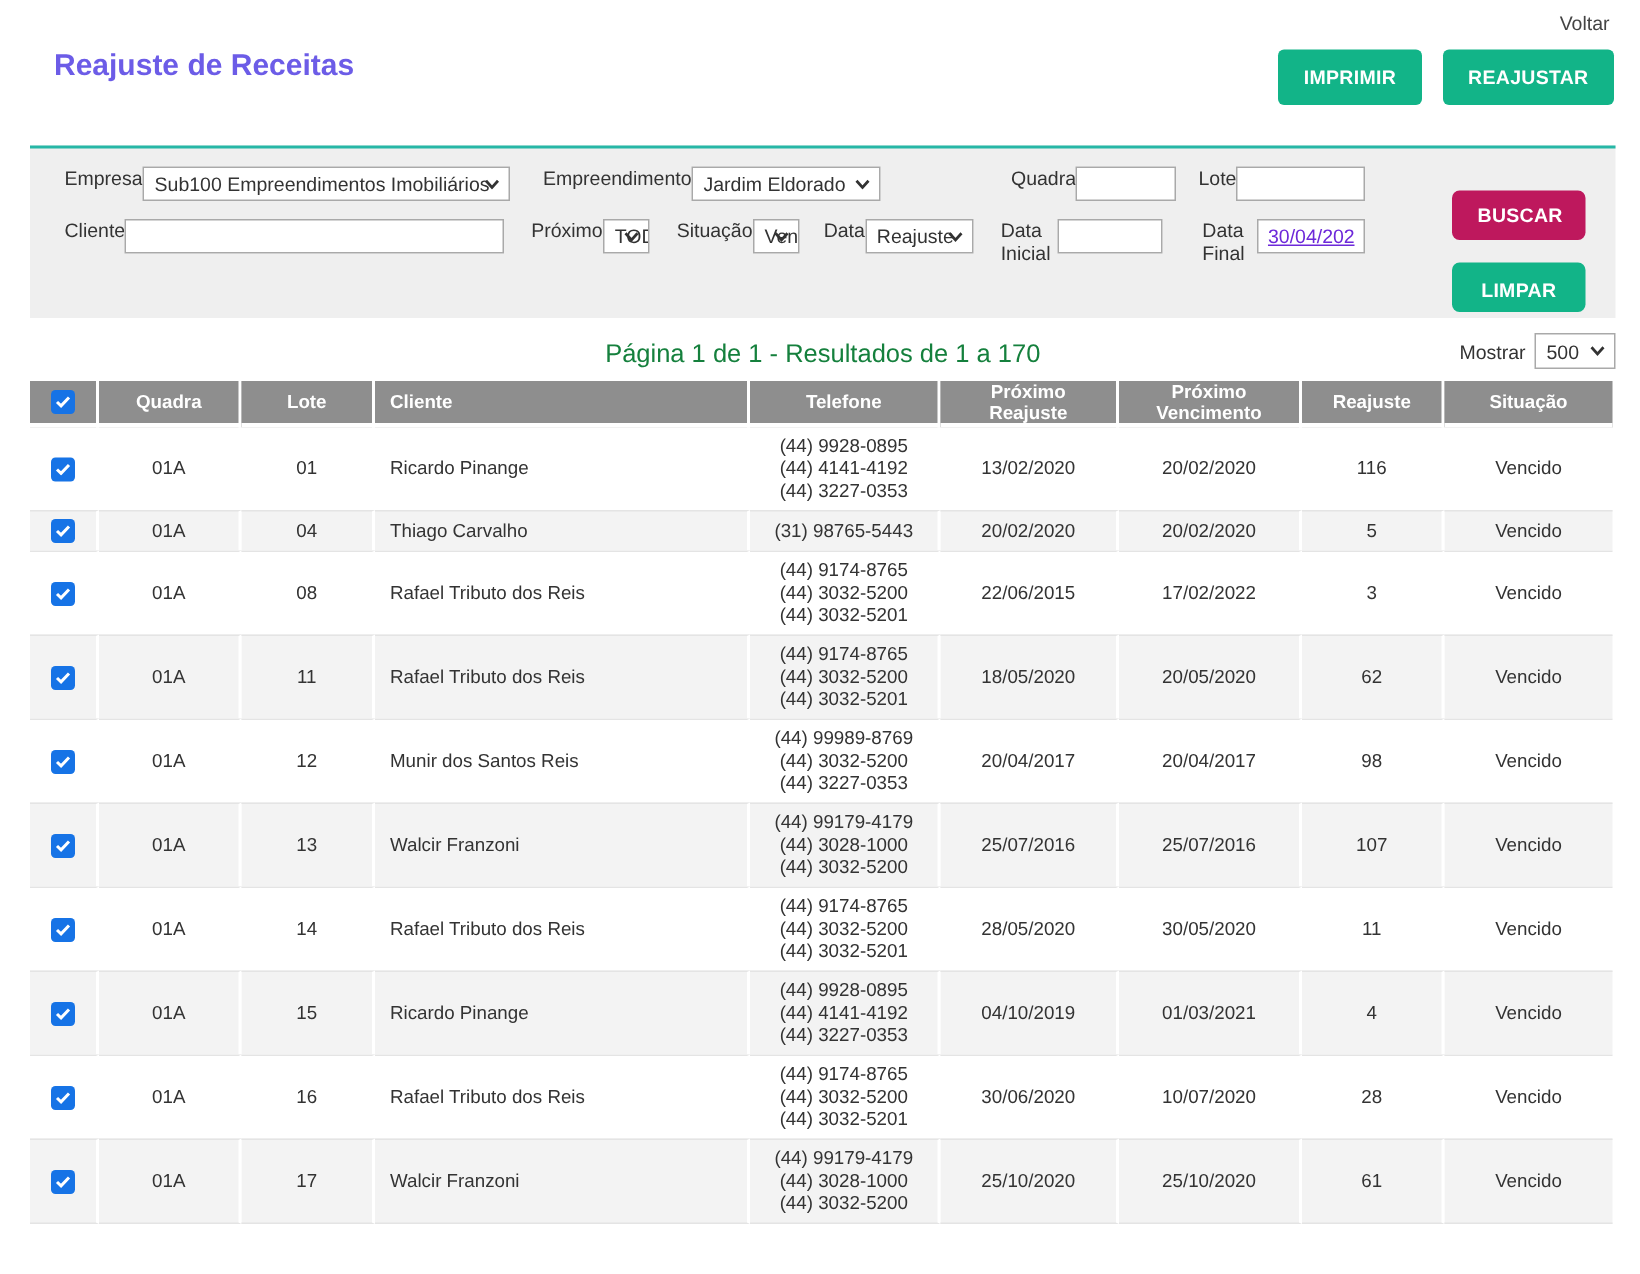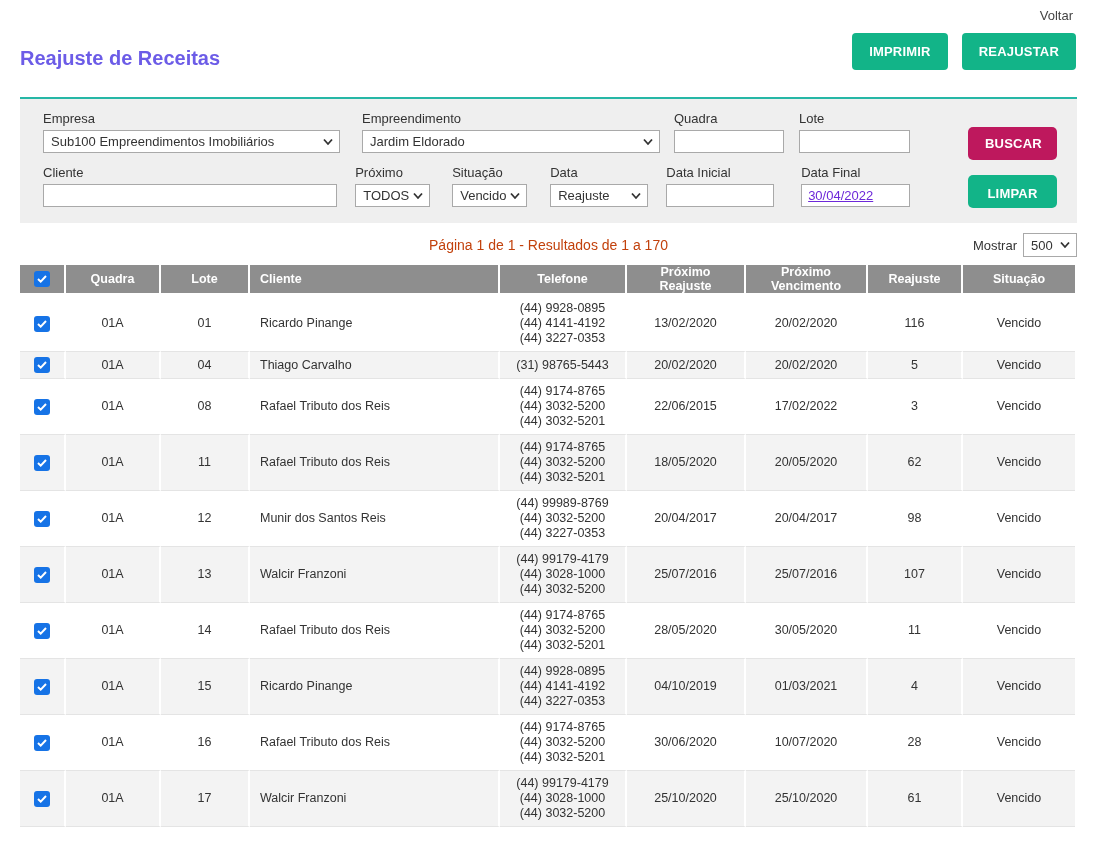--- a/index.html
+++ b/index.html
@@ -7,22 +7,22 @@
   body {
     width:1093px; height:849px; overflow:hidden;
     background:#ffffff; color:#333;
     font-family:"Liberation Sans", sans-serif;
   }
 
   
   .top-bar { text-align:right; padding:8px 20px 0; font-size:13px; color:#444; }
   .back-link { cursor:pointer; color:#444; text-decoration:none; }
   .header-row {
-    display:flex; justify-content:space-between; align-items:flex-end;
-    padding:10px 17px 0 20px;
+    display:flex; justify-content:space-between; align-items:flex-start;
+    padding:10px 17px 0 36px;
     gap:40px;
   }
   .page-title { color:#6c5ce7; font-size:20px; font-weight:bold; margin:0; }
   .header-buttons { display:flex; gap:14px; }
   .btn {
     border:none; border-radius:4px; color:#fff; font-weight:bold;
     font-size:13px; font-family:"Liberation Sans", sans-serif;
     cursor:pointer; letter-spacing:.2px;
   }
   .btn-green { background:#12b488; padding:11px 17px; }
@@ -31,21 +31,21 @@
   
   .filter-panel {
     margin:27px 16px 0 20px;
     background:#efefef;
     border-top:2px solid #26b7a6;
     padding:12px 20px 4px 23px;
   }
   .filter-main { display:flex; justify-content:space-between; }
   .filter-fields { width:867px; }
   .filter-row { display:flex; margin-bottom:12px; }
-  .field { display:flex; flex-direction:column; }
+  .field { display:flex; flex-direction:row; }
   .field label { font-size:13px; color:#333; margin-bottom:4px; }
   .tf {
     height:23px; border:1px solid #a9a9a9; background:#fff;
     font-size:13px; padding:0 6px; color:#6d28d9;
     font-family:"Liberation Sans", sans-serif; width:100%;text-decoration:underline;
   }
   .selectbox {
     height:23px; border:1px solid #a9a9a9; background:#fff;
     font-size:13px; padding:0 22px 0 7px; color:#333;
     display:flex; align-items:center; position:relative; cursor:pointer;
@@ -66,21 +66,21 @@
   .w-datainicial{width:110px;margin-right:15px;}
   .w-datafinal{width:111px;margin-left:12px;}
   .filter-actions { display:flex; flex-direction:column; gap:15px; padding-top:16px; }
   .filter-actions .btn { width:89px; height:33px; border-radius:5px; }
   .mais-filtros { text-align:center; font-size:13px; font-weight:bold; color:#333; padding:6px 0 8px; cursor:pointer; }
 
   
   .pagination-row { position:relative; margin:10px 16px 8px 20px; height:24px; }
   .pagination-text {
     position:absolute; left:0; right:0; text-align:center; top:4px;
-    font-size:14px; color:#c2410c;
+    font-size:17px; color:#15803d;
   }
   .mostrar { position:absolute; right:0; top:0; display:flex; align-items:center; gap:6px; font-size:13px; color:#333; }
   .mostrar .selectbox { width:54px; height:24px; }
 
   
   table.grid {
     border-collapse:separate; border-spacing:0;
     margin:4px 18px 0 20px; width:1055px; table-layout:fixed;
     font-size:12.5px;
   }

